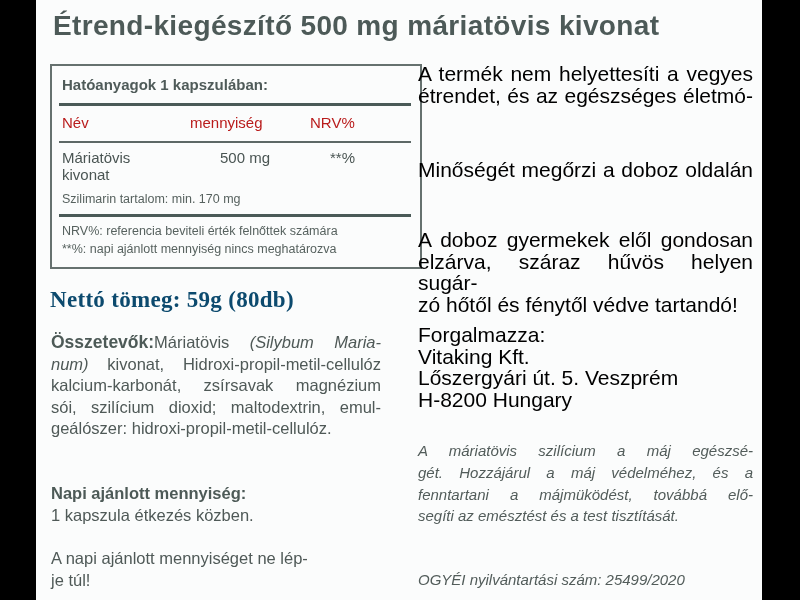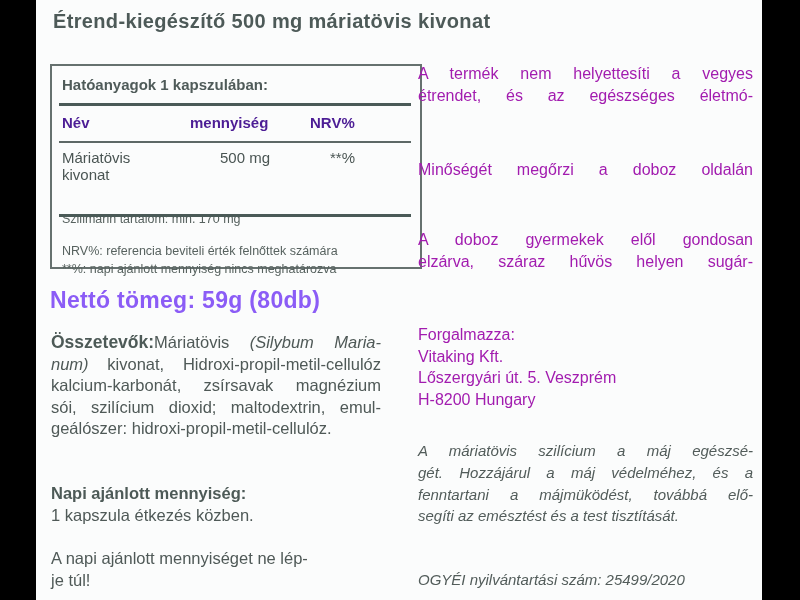--- a/index.html
+++ b/index.html
@@ -10,44 +10,44 @@
       font-family: "Liberation Sans", sans-serif;
       color: #4a5553;
     }
     .page {
       position: absolute; left: 36px; top: 0; width: 726px; height: 600px;
       background: #fbfcfc;
       overflow: hidden;
     }
     .title {
       position: absolute; left: 17px; top: 10px;
-      font-size: 20px; font-weight: bold; color: #4d5a58;
+      font-size: 28px; font-weight: bold; color: #4d5a58;
       letter-spacing: 0.35px; white-space: nowrap;
     }
     .box {
       position: absolute; left: 14px; top: 64px; width: 372px; height: 205px;
       border: 2px solid #66716f; box-sizing: border-box;
     }
     .box .hdr {
       position: absolute; left: 10px; top: 10px; font-size: 15px; font-weight: bold; color: #4f5b59;
     }
     .box .rule-thick {
       position: absolute; left: 7px; right: 9px; height: 3px; background: #4a5a57;
     }
     .box .rule-thin {
       position: absolute; left: 7px; right: 9px; height: 1.5px; background: #5d6866;
     }
     .box .col { position: absolute; font-size: 15px; white-space: nowrap; }
-    .box .b { font-weight: bold; color: #4c1d95; }
-    .box .small { position: absolute; left: 10px; font-size: 12.5px; white-space: nowrap; color: #57625f; margin-top: 20px; }
+    .box .b { font-weight: normal; color: #b91c1c; }
+    .box .small { position: absolute; left: 10px; font-size: 12.5px; white-space: nowrap; color: #57625f; }
     .left-text { position: absolute; left: 15px; width: 330px; font-size: 16.5px; line-height: 21.5px; color: #4f5957; }
-    .netto { position: absolute; left: 14px; top: 287px; font-size: 23px; font-weight: bold; color: #8b5cf6; letter-spacing: 0.3px; white-space: nowrap; }
+    .netto { position: absolute; left: 14px; top: 287px; font-size: 23px; font-weight: bold; color: #0c4a6e; letter-spacing: 0.3px; white-space: nowrap; font-family: Liberation Serif, serif; }
     .bold { font-weight: bold; color: #4d5a57; }
     .it { font-style: italic; }
-    .right-text { position: absolute; left: 382px; width: 335px; font-size: 16px; line-height: 21.5px; color: #a21caf; }
+    .right-text { position: absolute; left: 382px; width: 335px; font-size: 21px; line-height: 21.5px; color: #000000; }
     .line { display: block; white-space: nowrap; }
     .jl { display: block; text-align: justify; text-align-last: justify; white-space: normal; }
     .italic-block { font-style: italic; font-size: 15px; line-height: 21.8px; color: #525c5a; }
   </style>
 </head>
 <body>
 
 <div class="page">
 
   <div class="title">Étrend-kiegészítő 500 mg máriatövis kivonat</div>
@@ -100,20 +100,21 @@
     <span class="jl">étrendet, és az egészséges életmó-</span>
   </div>
 
   <div class="right-text" style="top:159px">
     <span class="jl">Minőségét megőrzi a doboz oldalán</span>
   </div>
 
   <div class="right-text" style="top:229px">
     <span class="jl">A doboz gyermekek elől gondosan</span>
     <span class="jl">elzárva, száraz hűvös helyen sugár-</span>
+    <span class="line">zó hőtől és fénytől védve tartandó!</span>
   </div>
 
   <div class="right-text" style="top:324px">
     <span class="line">Forgalmazza:</span>
     <span class="line">Vitaking Kft.</span>
     <span class="line">Lőszergyári út. 5. Veszprém</span>
     <span class="line">H-8200 Hungary</span>
   </div>
 
   <div class="right-text italic-block" style="top:440px">

